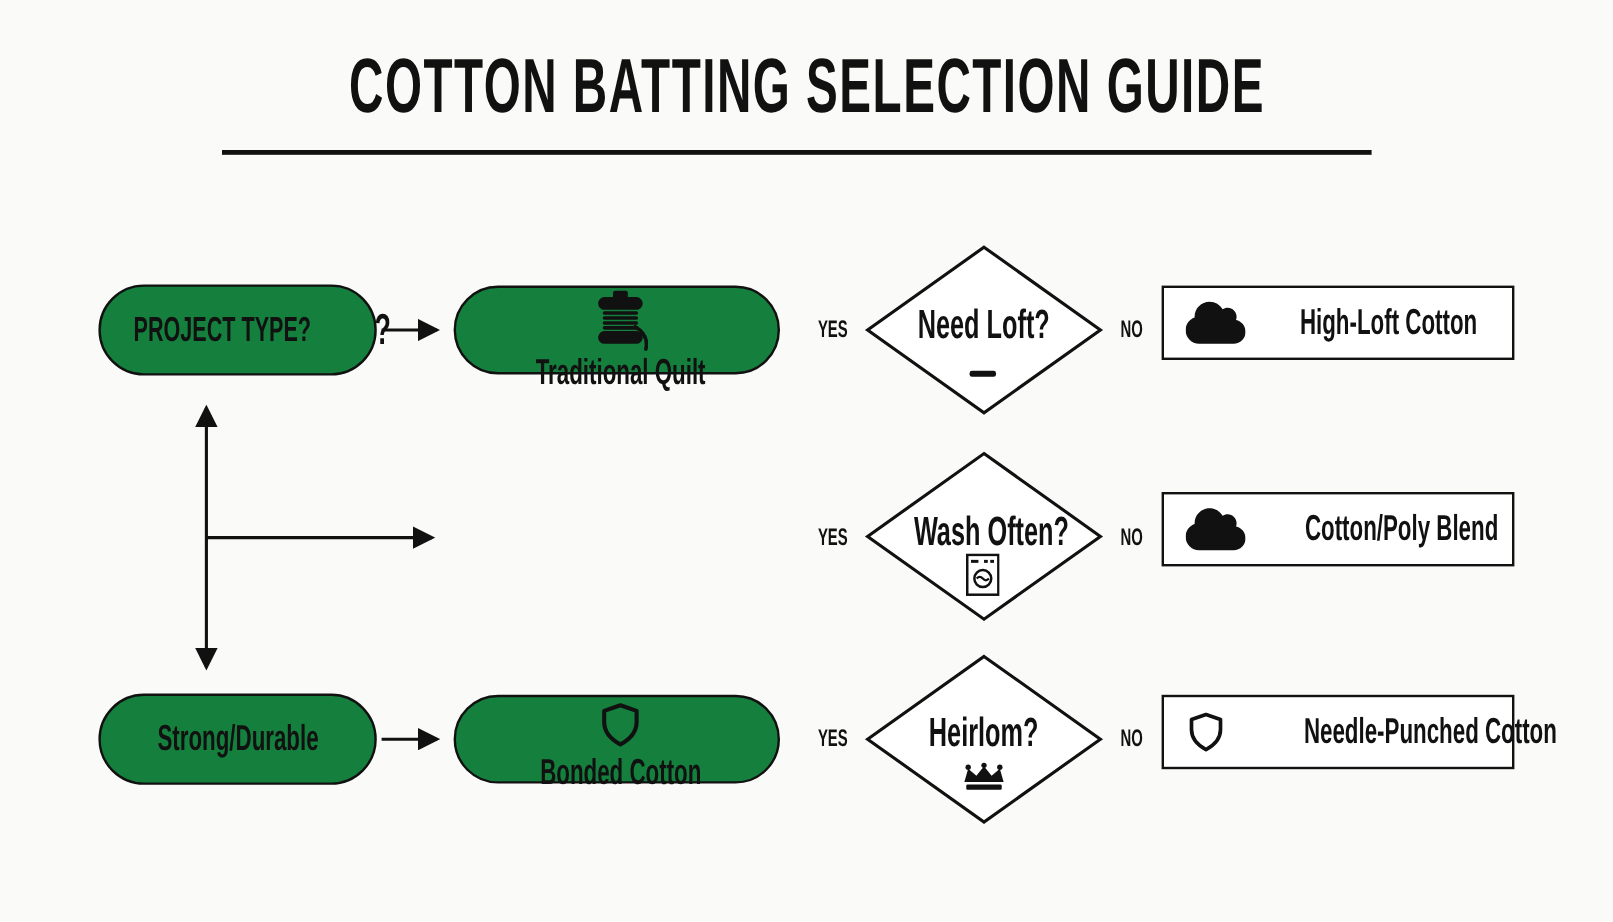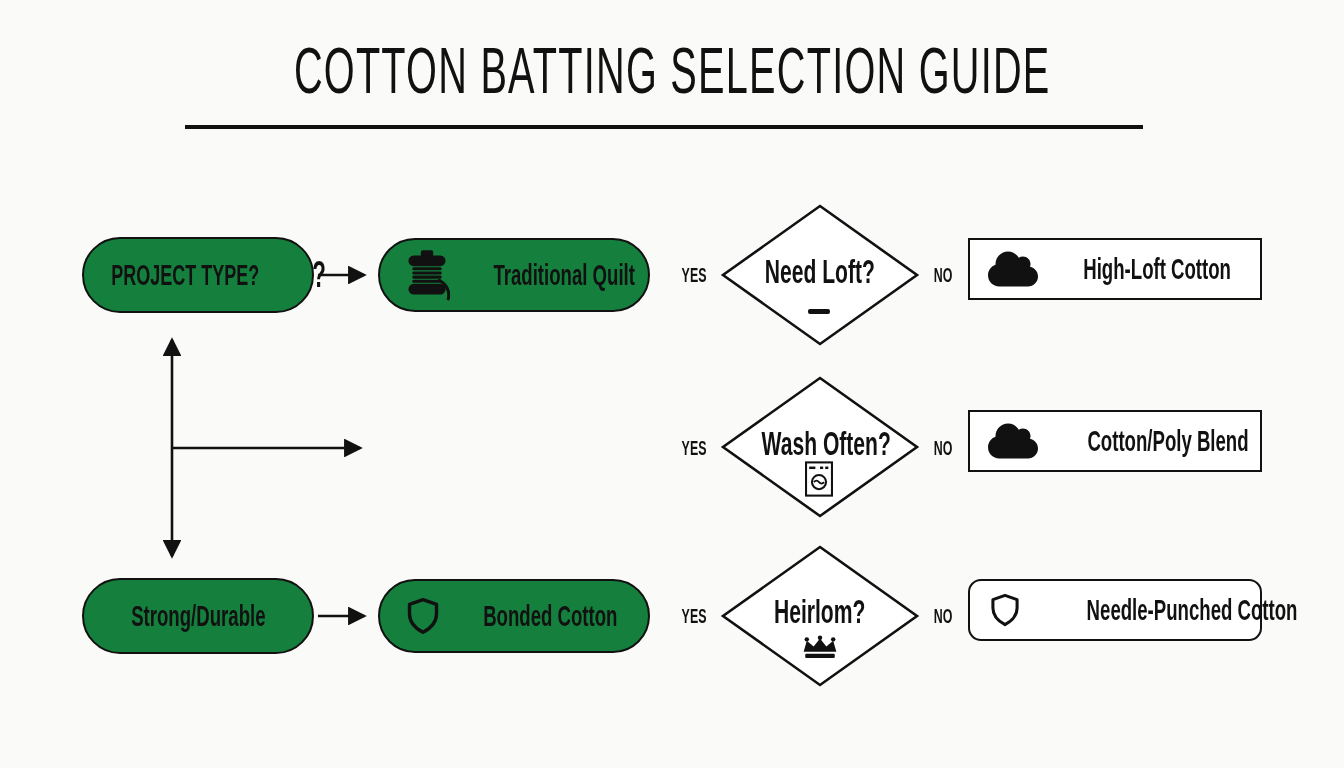--- a/index.html
+++ b/index.html
@@ -10,33 +10,33 @@
     color:#111111;
     -webkit-font-smoothing:antialiased;
   }
   .canvas{position:relative;width:1344px;height:768px;overflow:hidden;}
 
   
   .sq{display:inline-block;transform:scaleX(.62);transform-origin:center;white-space:nowrap;}
 
   .title{
     position:absolute;left:0;top:34px;width:1344px;
-    text-align:center;font-weight:400;font-size:64px;letter-spacing:2px;
+    text-align:center;font-weight:700;font-size:64px;letter-spacing:2px;
   }
   .title-rule{position:absolute;left:185px;top:125px;width:958px;height:4px;background:#111111;}
 
   .connectors{position:absolute;left:0;top:0;width:1344px;height:768px;}
 
   
   .pill{
     position:absolute;background:#15803d;border:2.6px solid #111111;
     display:flex;align-items:center;box-sizing:border-box;
   }
   .colA{left:82px;width:232px;height:76px;border-radius:38px;justify-content:center;}
-  .colB{left:378px;width:272px;height:74px;border-radius:37px;padding-left:24px;padding-right:18px;}
+  .colB{left:378px;width:272px;height:74px;border-radius:37px;padding-left:24px;padding-right:18px;flex-direction:column;}
   .result{
     position:absolute;left:968px;width:294px;height:62px;
     background:#ffffff;border:2.6px solid #111111;box-sizing:border-box;
     display:flex;align-items:center;padding-left:18px;padding-right:12px;
   }
   .node-label{font-weight:700;font-size:30px;}
   .fill-center{flex:1;text-align:center;}
   .qmark{font-weight:700;font-size:36px;margin-left:4px;}
 
   .yn{
@@ -143,20 +143,20 @@
   <div class="q-label" style="top:592px;"><span class="sq">Heirlom?</span></div>
   <svg class="abs-icn" style="left:801px;top:635px;" width="38" height="25" viewBox="0 0 36 23">
     <circle cx="5.5" cy="3.8" r="2.1" fill="#111111"></circle>
     <circle cx="18" cy="2.3" r="2.1" fill="#111111"></circle>
     <circle cx="30.5" cy="3.8" r="2.1" fill="#111111"></circle>
     <path d="M2.5 15.5 L5.5 5 L12 10.5 L18 3 L24 10.5 L30.5 5 L33.5 15.5 Z" fill="#111111"></path>
     <rect x="4" y="17.5" width="28" height="4" rx="1" fill="#111111"></rect>
   </svg>
   <div class="yn" style="left:913px;top:599px;"><span class="sq">NO</span></div>
 
-  <div class="result" style="top:579px;border-radius:13px;">
+  <div class="result" style="top:579px;">
     <svg class="icn" width="34" height="42" viewBox="0 0 512 512">
       <path d="M256 36 L74 100 V224 C74 330 148 418 256 476 C364 418 438 330 438 224 V100 Z" fill="none" stroke="#111111" stroke-width="46" stroke-linejoin="round"></path>
     </svg>
     <span class="fill-center"><span class="node-label sq">Needle-Punched Cotton</span></span>
   </div>
 
 </div>
 
 </body></html>

